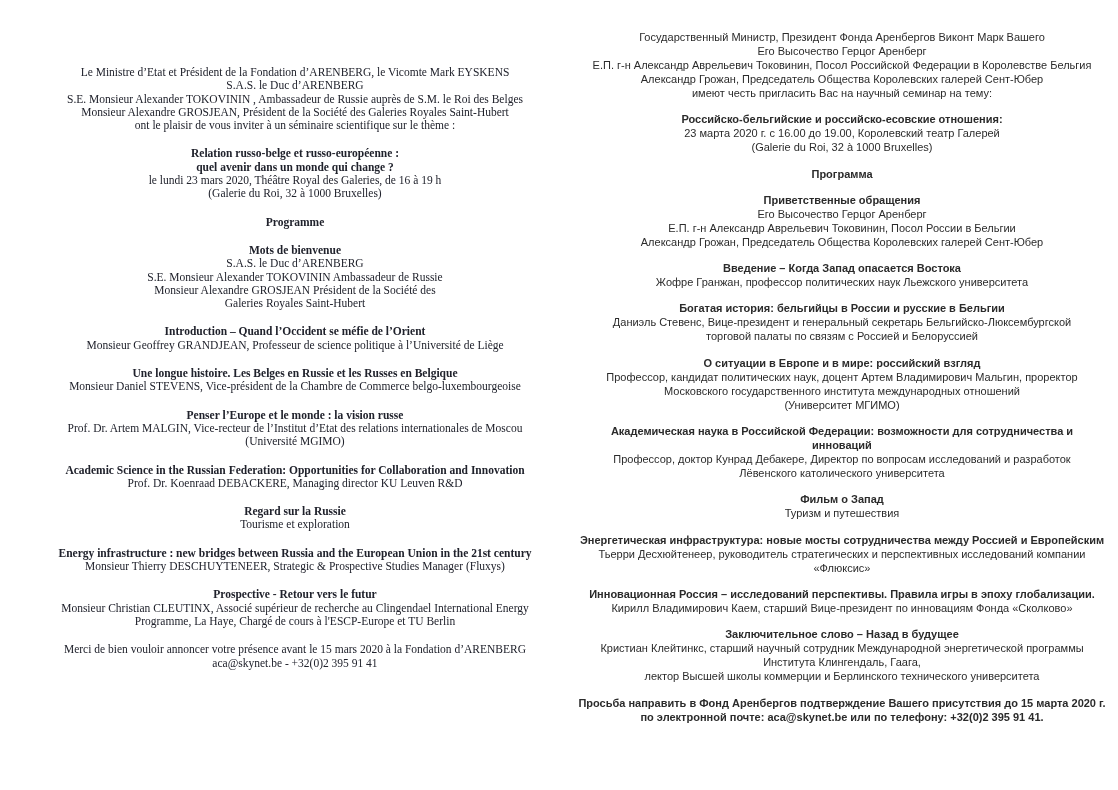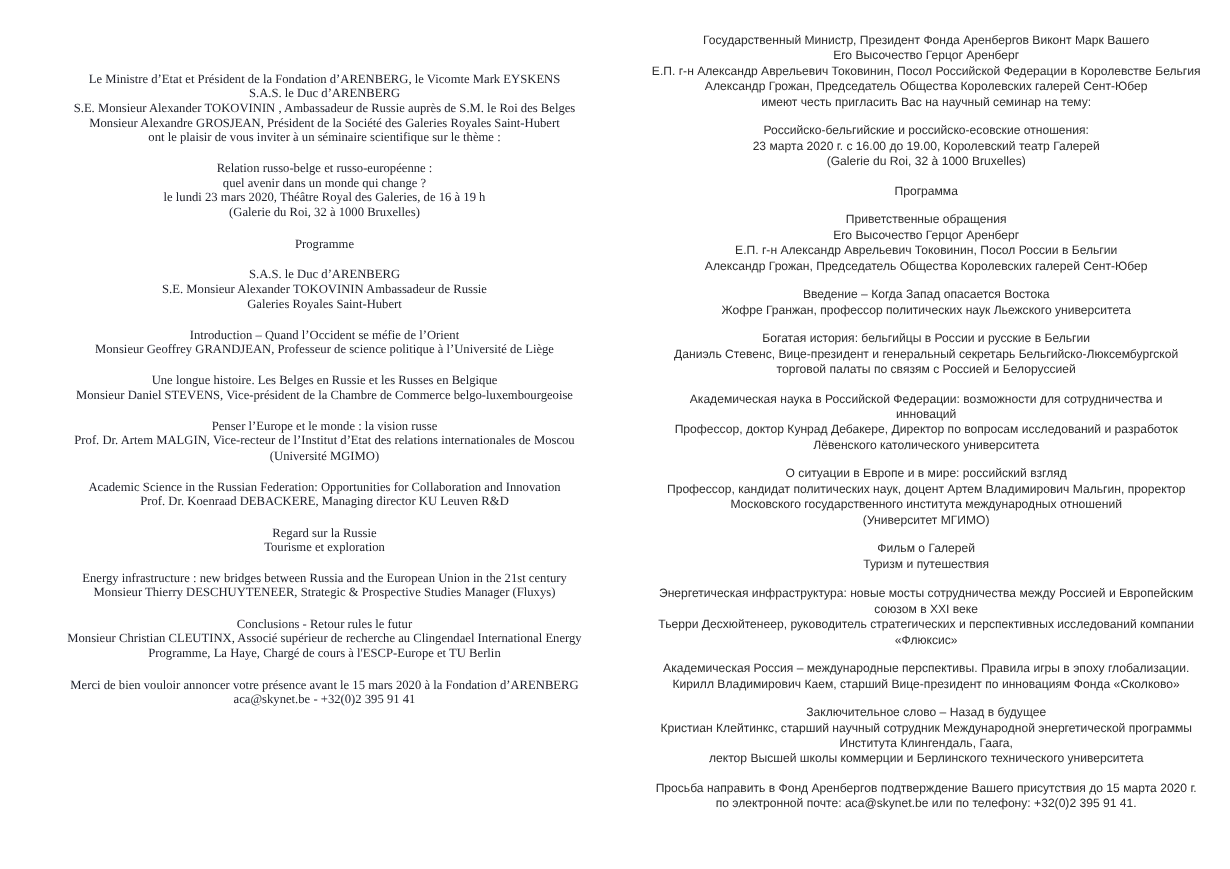--- a/index.html
+++ b/index.html
@@ -28,21 +28,21 @@
     top: 30px;
     width: 548px;
     font-family: "Liberation Sans", "DejaVu Sans", sans-serif;
     font-size: 11px;
     line-height: 14px;
     color: #2b2b2b;
   }
   .col-left .block { margin-bottom: 15px; }
   .col-right .block { margin-bottom: 12.3px; }
   .line { white-space: nowrap; }
-  .line.bold { font-weight: normal; }
+  .line.bold { font-weight: bold; }
 </style>
 </head>
 <body>
 
 <div class="sheet">
   <div class="col col-left">
       <div class="block">
         <div class="line">Le Ministre d’Etat et Président de la Fondation d’ARENBERG, le Vicomte Mark EYSKENS</div>
         <div class="line">S.A.S. le Duc d’ARENBERG</div>
         <div class="line">S.E. Monsieur Alexander TOKOVININ , Ambassadeur de Russie auprès de S.M. le Roi des Belges</div>
@@ -52,22 +52,24 @@
       <div class="block">
         <div class="line bold">Relation russo-belge et russo-européenne :</div>
         <div class="line bold">quel avenir dans un monde qui change ?</div>
         <div class="line">le lundi 23 mars 2020, Théâtre Royal des Galeries, de 16 à 19 h</div>
         <div class="line">(Galerie du Roi, 32 à 1000 Bruxelles)</div>
       </div>
       <div class="block">
         <div class="line bold">Programme</div>
       </div>
       <div class="block">
+        <div class="line bold">Mots de bienvenue</div>
         <div class="line">S.A.S. le Duc d’ARENBERG</div>
         <div class="line">S.E. Monsieur Alexander TOKOVININ  Ambassadeur de Russie</div>
+        <div class="line">Monsieur Alexandre GROSJEAN Président de la Société des</div>
         <div class="line">Galeries Royales Saint-Hubert</div>
       </div>
       <div class="block">
         <div class="line bold">Introduction – Quand l’Occident se méfie de l’Orient</div>
         <div class="line">Monsieur Geoffrey GRANDJEAN, Professeur de science politique à l’Université de Liège</div>
       </div>
       <div class="block">
         <div class="line bold">Une longue histoire. Les Belges en Russie et les Russes en Belgique</div>
         <div class="line">Monsieur Daniel STEVENS, Vice-président de la Chambre de Commerce belgo-luxembourgeoise</div>
       </div>
@@ -82,21 +84,21 @@
       </div>
       <div class="block">
         <div class="line bold">Regard sur la Russie</div>
         <div class="line">Tourisme et exploration</div>
       </div>
       <div class="block">
         <div class="line bold">Energy infrastructure : new bridges between Russia and the European Union in the 21st century</div>
         <div class="line">Monsieur Thierry DESCHUYTENEER, Strategic &amp; Prospective Studies Manager (Fluxys)</div>
       </div>
       <div class="block">
-        <div class="line bold">Conclusions - Retour rules le futur</div>
+        <div class="line bold">Prospective - Retour vers le futur</div>
         <div class="line">Monsieur Christian CLEUTINX, Associé supérieur de recherche au Clingendael International Energy</div>
         <div class="line">Programme, La Haye, Chargé de cours à l'ESCP-Europe et TU Berlin</div>
       </div>
       <div class="block">
         <div class="line">Merci de bien vouloir annoncer votre présence avant le 15 mars 2020 à la Fondation d’ARENBERG</div>
         <div class="line">aca@skynet.be - +32(0)2 395 91 41</div>
       </div>
     </div>
   <div class="col col-right">
       <div class="block">
@@ -123,43 +125,42 @@
       <div class="block">
         <div class="line bold">Введение – Когда Запад опасается Востока</div>
         <div class="line">Жофре Гранжан, профессор политических наук Льежского университета</div>
       </div>
       <div class="block">
         <div class="line bold">Богатая история: бельгийцы в России и русские в Бельгии</div>
         <div class="line">Даниэль Стевенс, Вице-президент и генеральный секретарь Бельгийско-Люксембургской</div>
         <div class="line">торговой палаты по связям с Россией и Белоруссией</div>
       </div>
       <div class="block">
+        <div class="line bold">О ситуации в Европе и в мире: российский взгляд</div>
+        <div class="line">Профессор, кандидат политических наук, доцент Артем Владимирович Мальгин, проректор</div>
+        <div class="line">Московского государственного института международных отношений</div>
+        <div class="line">(Университет МГИМО)</div>
+      </div>
+      <div class="block">
         <div class="line bold">Академическая наука в Российской Федерации: возможности для сотрудничества и</div>
         <div class="line bold">инноваций</div>
         <div class="line">Профессор, доктор Кунрад Дебакере, Директор по вопросам исследований и разработок</div>
         <div class="line">Лёвенского католического университета</div>
       </div>
       <div class="block">
-        <div class="line bold">О ситуации в Европе и в мире: российский взгляд</div>
-        <div class="line">Профессор, кандидат политических наук, доцент Артем Владимирович Мальгин, проректор</div>
-        <div class="line">Московского государственного института международных отношений</div>
-        <div class="line">(Университет МГИМО)</div>
-      </div>
-      <div class="block">
-        <div class="line bold">Фильм о Галерей</div>
+        <div class="line bold">Фильм о Запад</div>
         <div class="line">Туризм и путешествия</div>
       </div>
       <div class="block">
         <div class="line bold">Энергетическая инфраструктура: новые мосты сотрудничества между Россией и Европейским</div>
-        <div class="line bold">союзом в XXI веке</div>
         <div class="line">Тьерри Десхюйтенеер, руководитель стратегических и перспективных исследований компании</div>
         <div class="line">«Флюксис»</div>
       </div>
       <div class="block">
-        <div class="line bold">Академическая Россия – международные перспективы. Правила игры в эпоху глобализации.</div>
+        <div class="line bold">Инновационная Россия – исследований перспективы. Правила игры в эпоху глобализации.</div>
         <div class="line">Кирилл Владимирович Каем, старший Вице-президент по инновациям Фонда «Сколково»</div>
       </div>
       <div class="block">
         <div class="line bold">Заключительное слово – Назад в будущее</div>
         <div class="line">Кристиан Клейтинкс, старший научный сотрудник Международной энергетической программы</div>
         <div class="line">Института Клингендаль, Гаага,</div>
         <div class="line">лектор Высшей школы коммерции и Берлинского технического университета</div>
       </div>
       <div class="block">
         <div class="line bold">Просьба направить в Фонд Аренбергов подтверждение Вашего присутствия до 15 марта 2020 г.</div>

